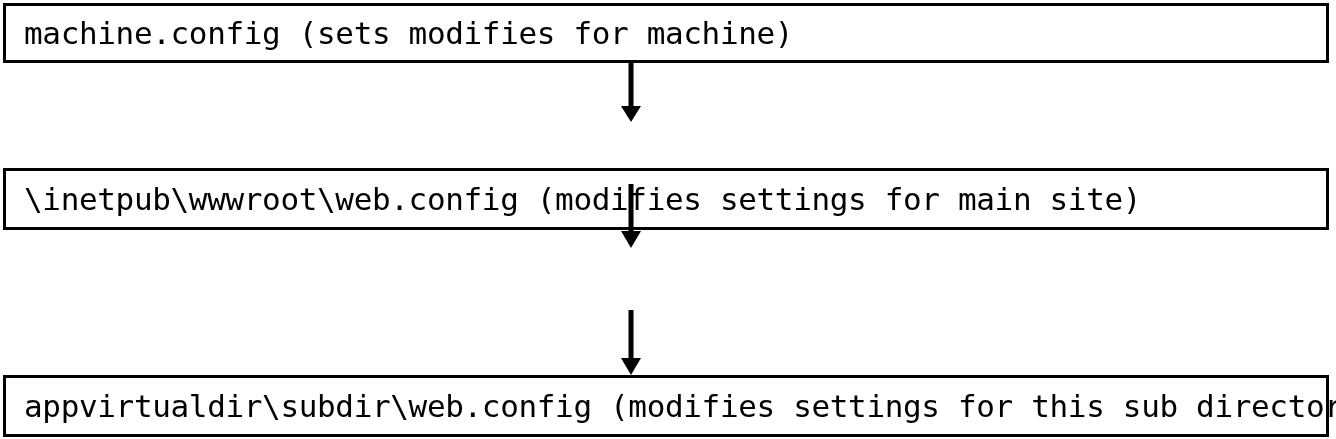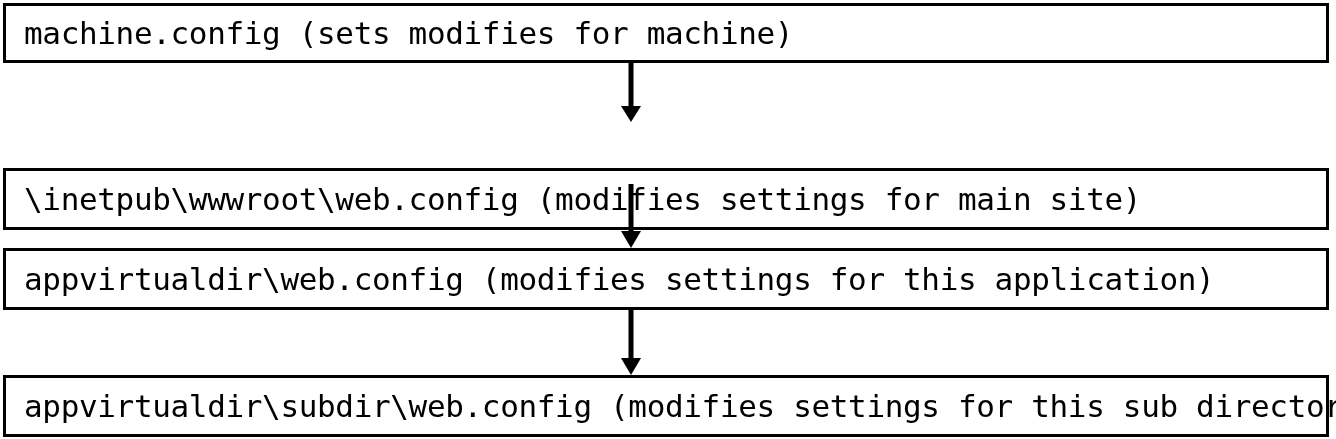--- a/index.html
+++ b/index.html
@@ -79,23 +79,20 @@
     <span class="config-box-label">\inetpub\wwwroot\web.config (modifies settings for main site)</span>
   </div>
 
   <div class="flow-arrow arrow-2">
     <svg viewBox="0 0 22 64" preserveAspectRatio="none" aria-hidden="true">
       <rect x="8.5" y="0" width="5" height="48" fill="#000000"></rect>
       <polygon points="1,47 21,47 11,64" fill="#000000"></polygon>
     </svg>
   </div>
 
-  <div class="config-box box-3">
-    <span class="config-box-label">appvirtualdir\web.config (modifies settings for this application)</span>
-  </div>
 
   <div class="flow-arrow arrow-3">
     <svg viewBox="0 0 22 65" preserveAspectRatio="none" aria-hidden="true">
       <rect x="8.5" y="0" width="5" height="49" fill="#000000"></rect>
       <polygon points="1,48 21,48 11,65" fill="#000000"></polygon>
     </svg>
   </div>
 
   <div class="config-box box-4">
     <span class="config-box-label">appvirtualdir\subdir\web.config (modifies settings for this sub directory)</span>

